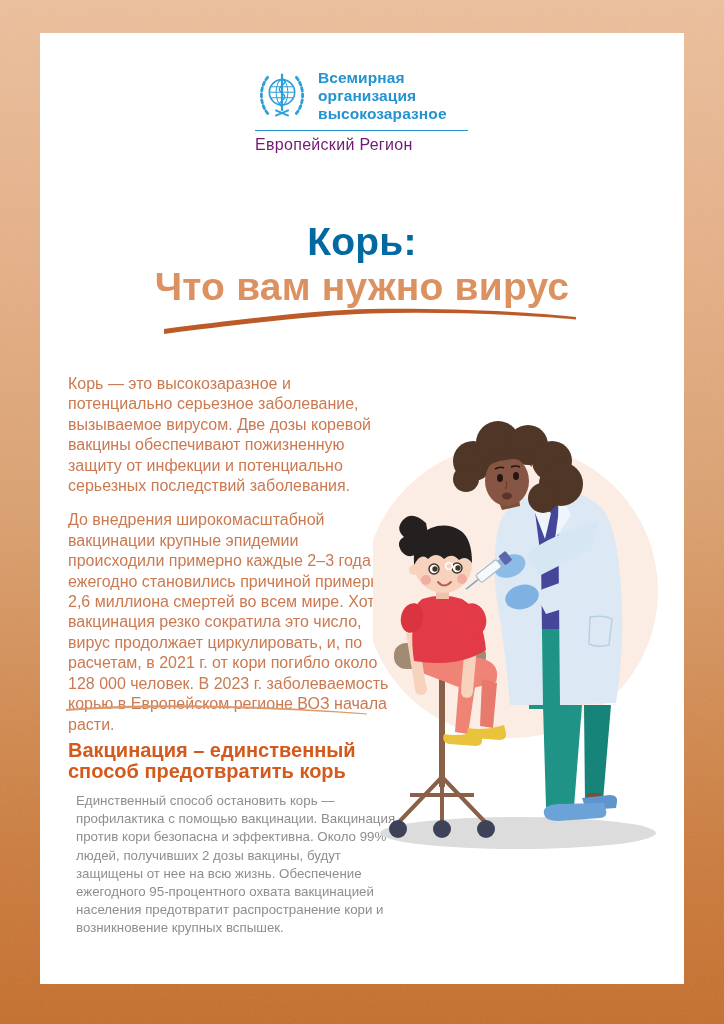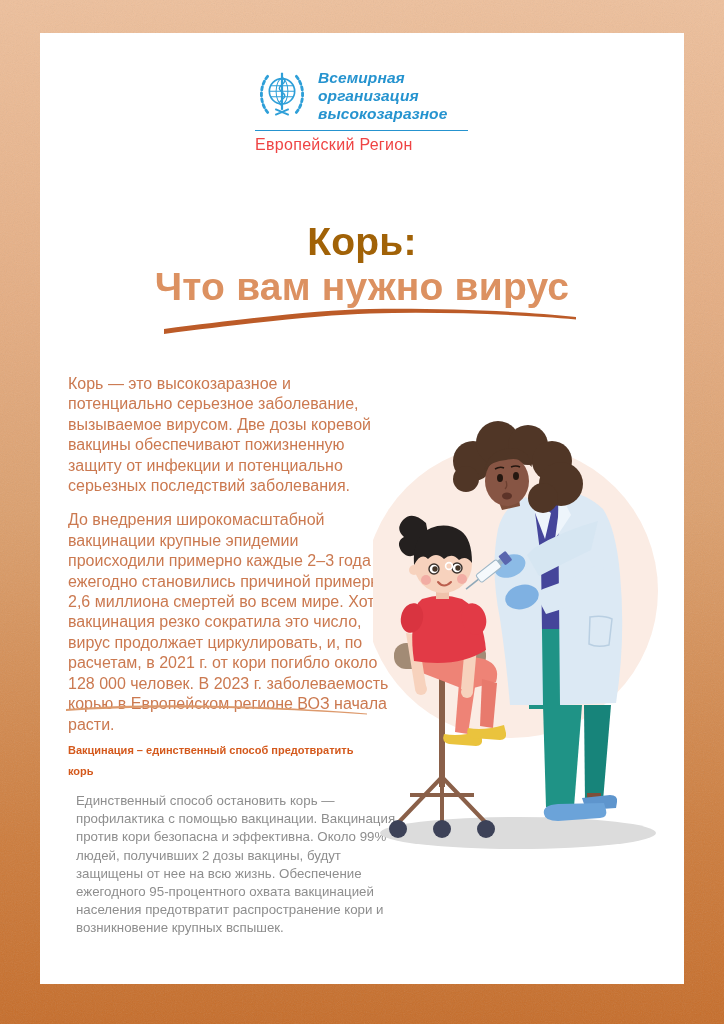--- a/index.html
+++ b/index.html
@@ -6,40 +6,40 @@
   #canvas{position:relative;width:724px;height:1024px;overflow:hidden;
     font-family:"Liberation Sans","DejaVu Sans",sans-serif;}
   
   .frame{position:absolute;inset:0;
     background:linear-gradient(180deg,#eec09c 0%,#e5ad82 30%,#dca06e 50%,#cd7c3c 82%,#c66d2a 100%);}
   .frame svg{position:absolute;inset:0;width:100%;height:100%;opacity:.14;}
   
   .page{position:absolute;left:40px;top:33px;right:40px;bottom:40px;background:#ffffff;}
   
   .who-block{position:absolute;left:215px;top:26px;width:230px;}
-  .who-row{display:flex;align-items:center;font-style:italic;}
+  .who-row{display:flex;align-items:flex-end;}
   .who-emblem{width:54px;height:58px;flex:0 0 54px;margin-top:4px;}
   .who-name{margin-left:9px;margin-top:10px;color:#2593cf;font-weight:bold;
     font-size:15.5px;line-height:18px;letter-spacing:.1px;}
   .who-divider{margin-top:7px;width:213px;height:0;border-top:1.5px solid #2593cf;}
-  .who-region{margin-top:5px;color:#ef4444;font-size:16px;letter-spacing:.3px;}
+  .who-region{margin-top:5px;color:#701a75;font-size:16px;letter-spacing:.3px;}
   
   .title{position:absolute;left:0;top:186px;width:100%;text-align:center;font-weight:bold;
     font-size:39px;line-height:45px;letter-spacing:.2px;}
-  .title .l1{color:#a16207;}
+  .title .l1{color:#0369a1;}
   .title .l2{color:#dc9161;}
   .brush{position:absolute;left:120px;top:268px;width:420px;height:38px;}
   
   .intro{position:absolute;left:28px;top:341px;width:330px;color:#cb7950;
     font-size:16px;line-height:20.4px;}
   .intro p{margin:0 0 14px 0;}
   
   .swoosh{position:absolute;left:24px;top:668px;width:306px;height:18px;}
   .section-heading{position:absolute;left:28px;top:707px;width:300px;color:#d4591c;
-    font-weight:bold;font-size:11px;line-height:20.5px;}
+    font-weight:bold;font-size:20px;line-height:20.5px;}
   .section-body{position:absolute;left:36px;top:759px;width:332px;color:#8e8e8e;
     font-size:13.3px;line-height:18.2px;}
   
   .illustration{position:absolute;left:333px;top:383px;width:312px;height:452px;}
 </style>
 </head>
 <body>
 
 <div id="canvas">
 

